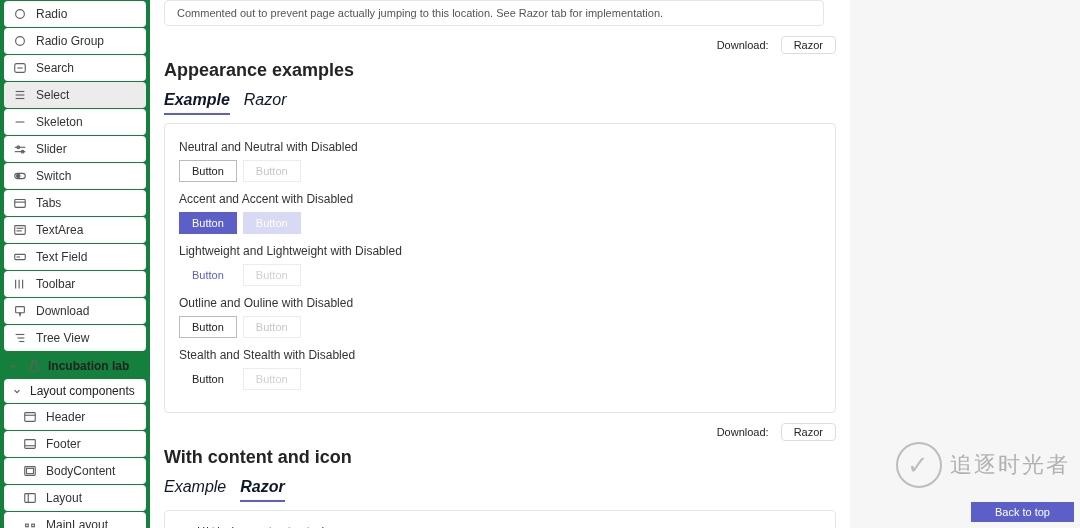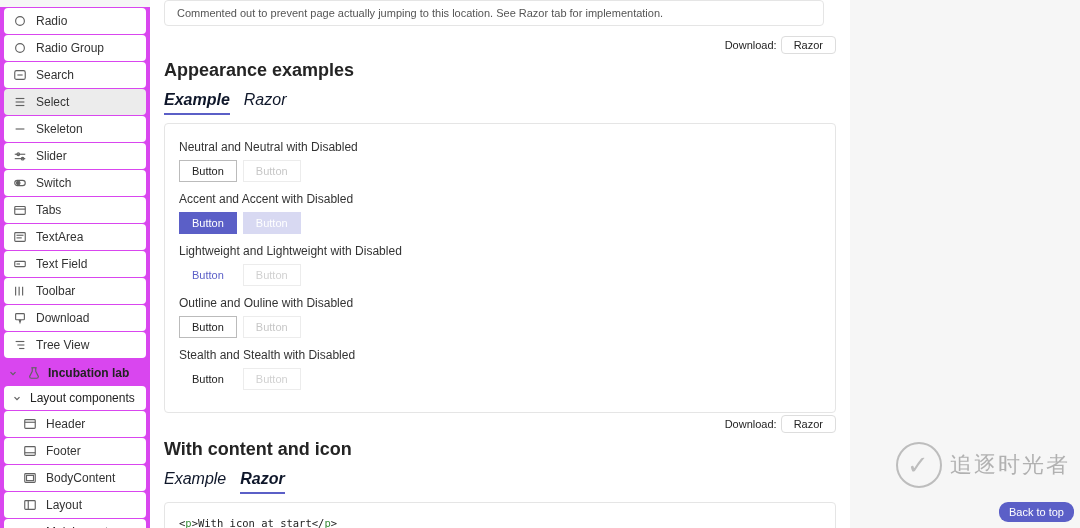--- a/index.html
+++ b/index.html
@@ -9,25 +9,24 @@
     background: #f6f6f6;
     color: #242424;
     width: 1080px;
     height: 528px;
     overflow: hidden;
     position: relative;
   }
   .page { display: flex; height: 100%; }
   .sidebar {
     width: 150px;
-    background: #d946ef;
+    background: #15803d;
     overflow-y: auto;
     padding: 0 4px;
     flex-shrink: 0;
-    margin-top: 7px;
   }
   .nav-item {
     display: flex;
     align-items: center;
     gap: 8px;
     padding: 5px 8px;
     margin: 1px 0;
     border-radius: 4px;
     background: #fff;
     cursor: pointer;
@@ -75,22 +74,22 @@
     border-radius: 4px;
     padding: 6px 12px;
     color: #555;
     margin: 0 12px 10px 0;
     font-size: 11px;
   }
   .dl-row {
     display: flex;
     justify-content: flex-end;
     align-items: center;
-    gap: 4px;
-    margin: 2px 0 4px 0;
+    gap: 12px;
+    margin: 10px 0 4px 0;
     font-size: 11px;
   }
   .seg {
     border: 1px solid #ddd;
     border-radius: 4px;
     padding: 2px 12px;
     background: #fff;
     font-size: 11px;
   }
   h2.section-title {
@@ -151,22 +150,22 @@
     flex-shrink: 0;
     background: #f6f6f6;
     position: relative;
   }
   .back-to-top {
     position: absolute;
     right: 6px;
     bottom: 6px;
     background: #5b5fc7;
     color: #fff;
-    border-radius: 9px;
-    padding: 4px 10px;
+    border-radius: 0;
+    padding: 4px 24px;
     font-size: 11px;
     cursor: pointer;
   }
   .watermark {
     position: absolute;
     right: 10px;
     bottom: 40px;
     display: flex;
     align-items: center;
     gap: 8px;

